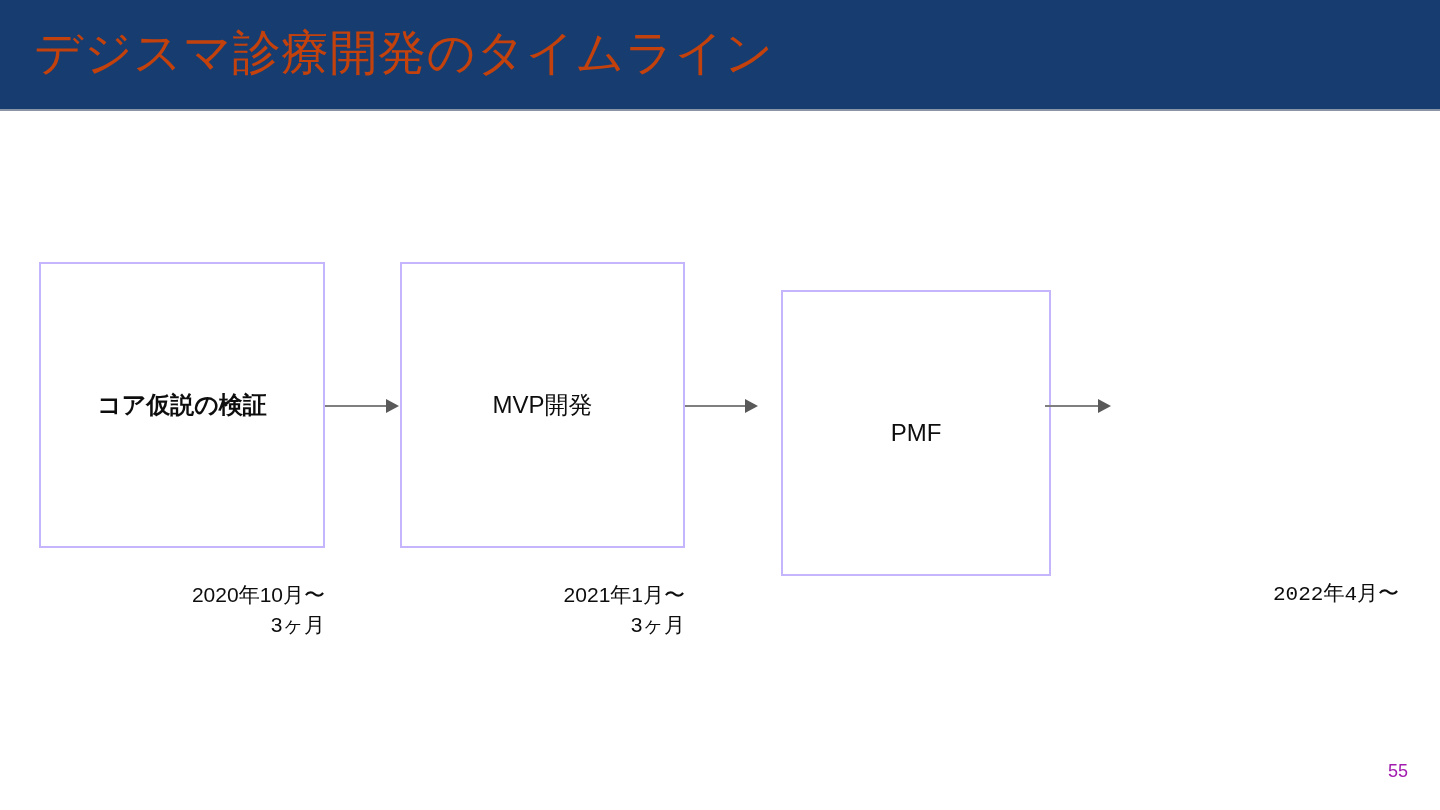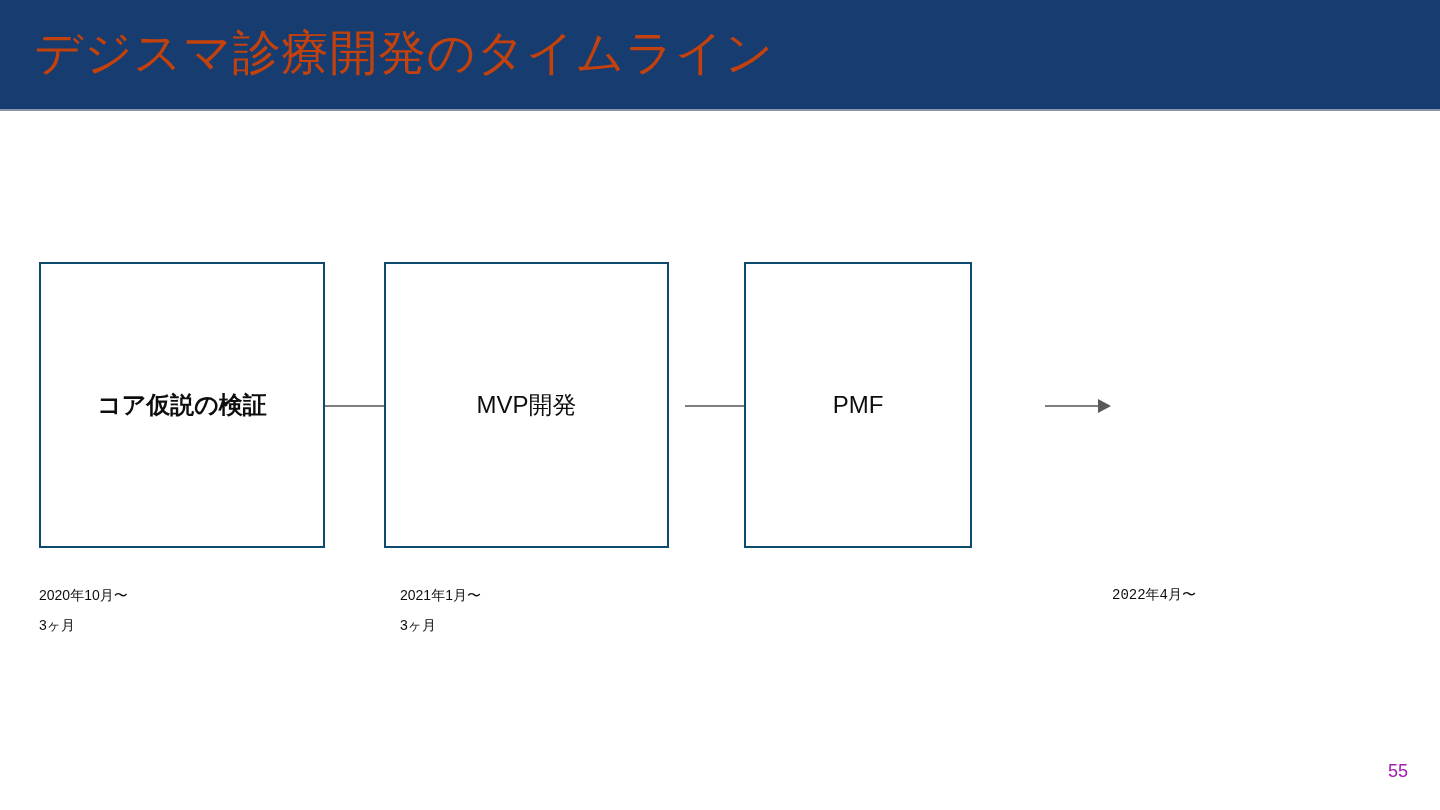--- a/index.html
+++ b/index.html
@@ -54,39 +54,39 @@
     top: 0;
     width: 1440px;
     height: 810px;
   }
 
   .phase-box {
     position: absolute;
     top: 262px;
     height: 286px;
     box-sizing: border-box;
-    border: 2px solid #0c4a6e;
+    border: 2px solid #c4b5fd;
     background: #ffffff;
     display: flex;
     align-items: center;
     justify-content: center;
   }
   .phase-label {
     font-size: 24px;
     line-height: 30px;
     color: #0d0d0d;
     white-space: nowrap;
   }
   .phase-label.is-bold {
     font-weight: bold;
   }
 
   .box-1 { left: 39px;   width: 286px; }
-  .box-2 { left: 384px;  width: 285px; }
-  .box-3 { left: 744px;  width: 228px; }
+  .box-2 { left: 400px;  width: 285px; }
+  .box-3 { left: 781px;  width: 270px; margin-top: 28px; }
   .box-4 { left: 1112px; width: 287px; }
 
   
   .arrow {
     position: absolute;
     top: 396px;
     height: 20px;
   }
   .arrow-line {
     position: absolute;
@@ -113,22 +113,22 @@
   .arrow-2 .arrow-head { left: 60px; }
 
   .arrow-3 { left: 1045px; width: 67px; }
   .arrow-3 .arrow-line { width: 54px; }
   .arrow-3 .arrow-head { left: 53px; }
 
   
   .caption {
     position: absolute;
     top: 580px;
-    text-align: left;
-    font-size: 14px;
+    text-align: right;
+    font-size: 21px;
     line-height: 30px;
     color: #0d0d0d;
   }
   .caption-line {
     display: block;
     white-space: nowrap;
   }
   .cap-1 { left: 39px;   width: 286px; }
   .cap-2 { left: 400px;  width: 285px; }
   .cap-3 { left: 759px;  width: 286px; }

